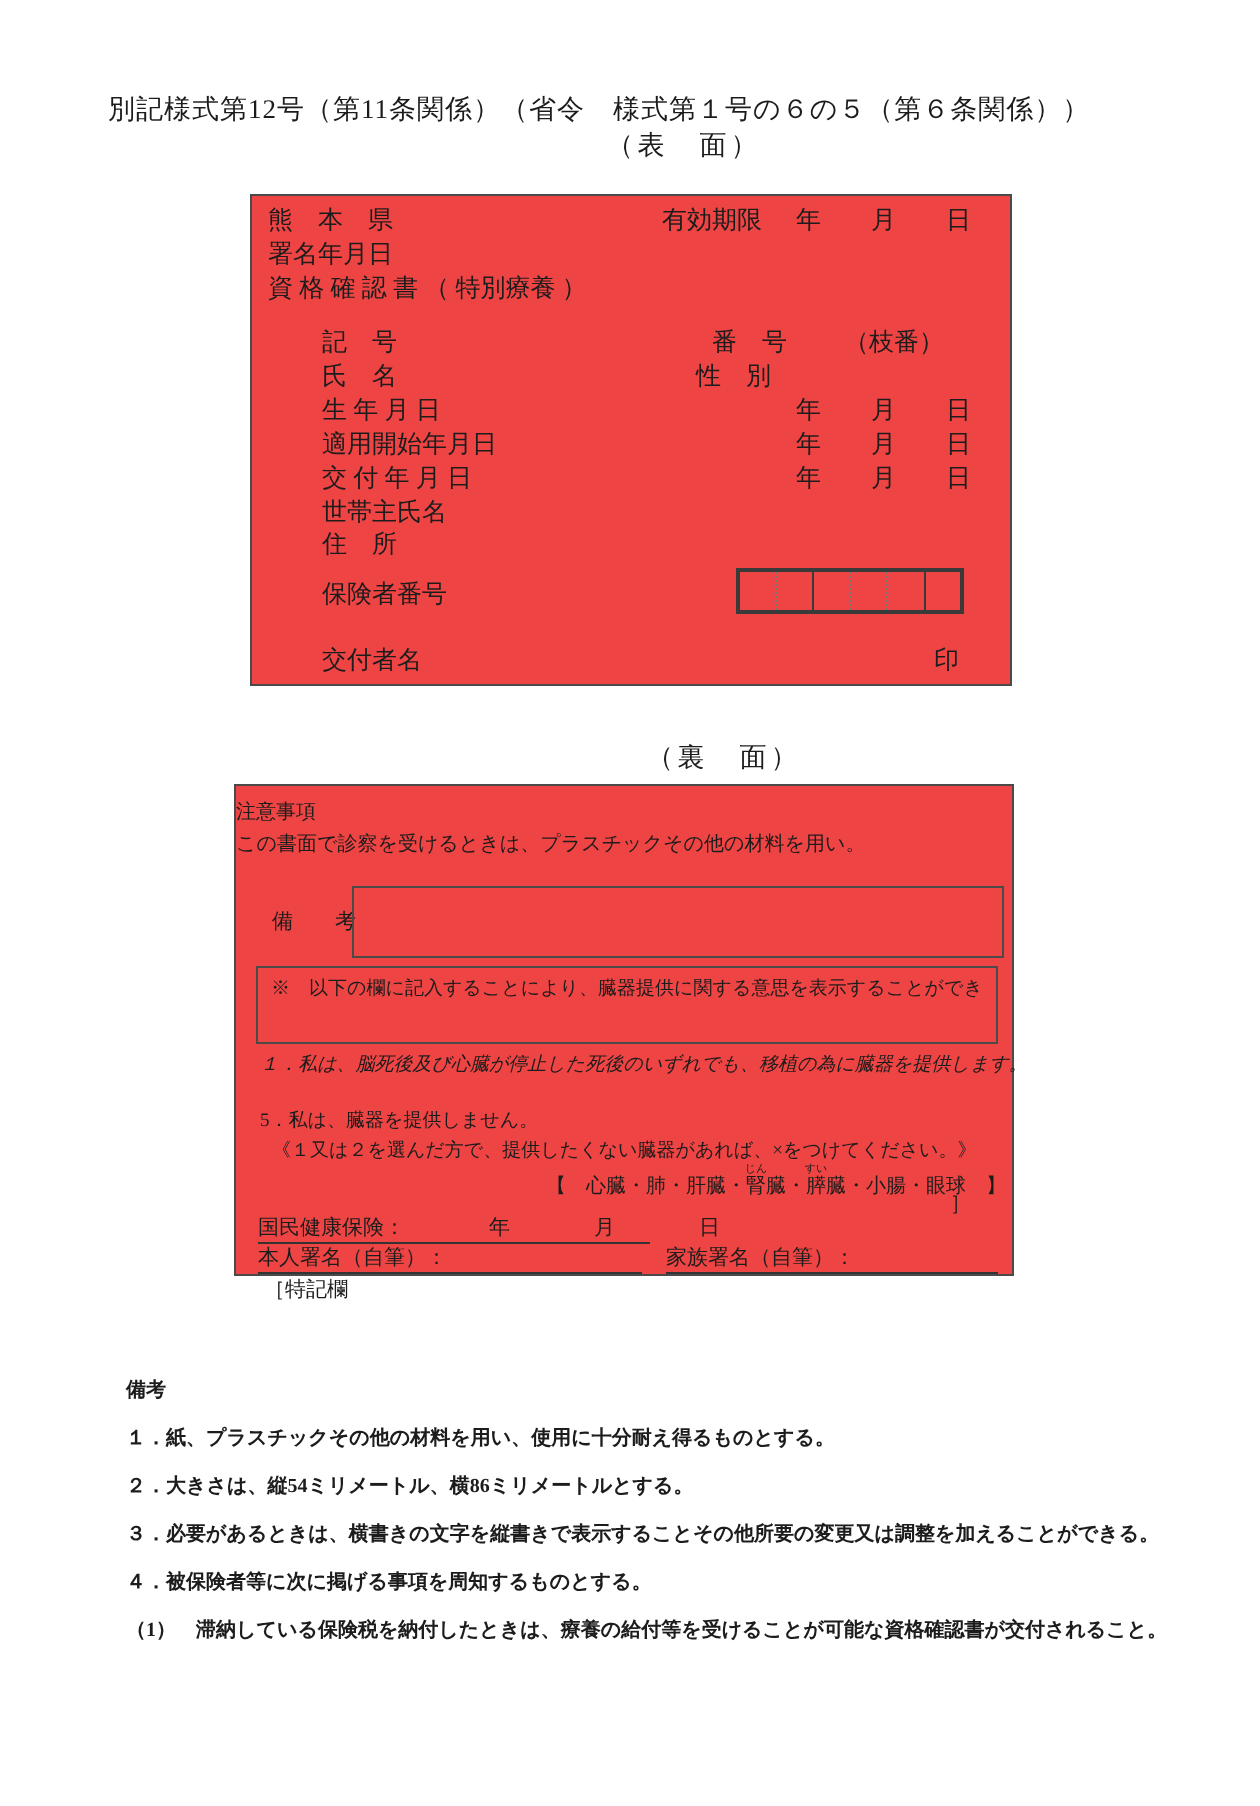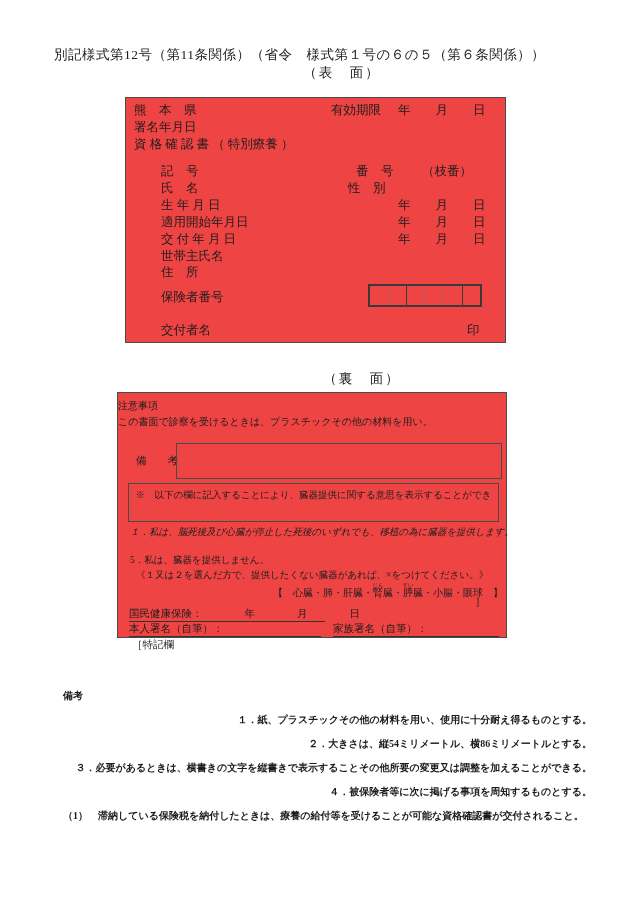--- a/index.html
+++ b/index.html
@@ -37,21 +37,21 @@
                   text-align:center; padding-top:4px; }
   .opt { font-size:9.5px; }
   .organ-line { font-size:10px; line-height:11px; }
   ruby rt { font-size:5.5px; letter-spacing:0; }
   .uline { border-bottom:1px solid #333; display:inline-block; }
   .sign-row { font-size:10.5px; }
 
   .notes { position:absolute; left:63px; top:684px; width:529px;
            font-size:10px; line-height:24px;font-weight:bold; }
   .notes p { margin:0; }
-  .hang   { padding-left:14px; text-indent:-14px;text-align:right; }
+  .hang   { padding-left:14px; text-indent:-14px; }
   .subitem{ margin-left:21px; padding-left:15px; text-indent:-15px; }
 </style>
 </head>
 <body>
 
 <div class="page">
 
   <div class="abs page-title">別記様式第12号（第11条関係）（省令　様式第１号の６の５（第６条関係））</div>
   <div class="abs side-label front-label">（表　面）</div>
 

